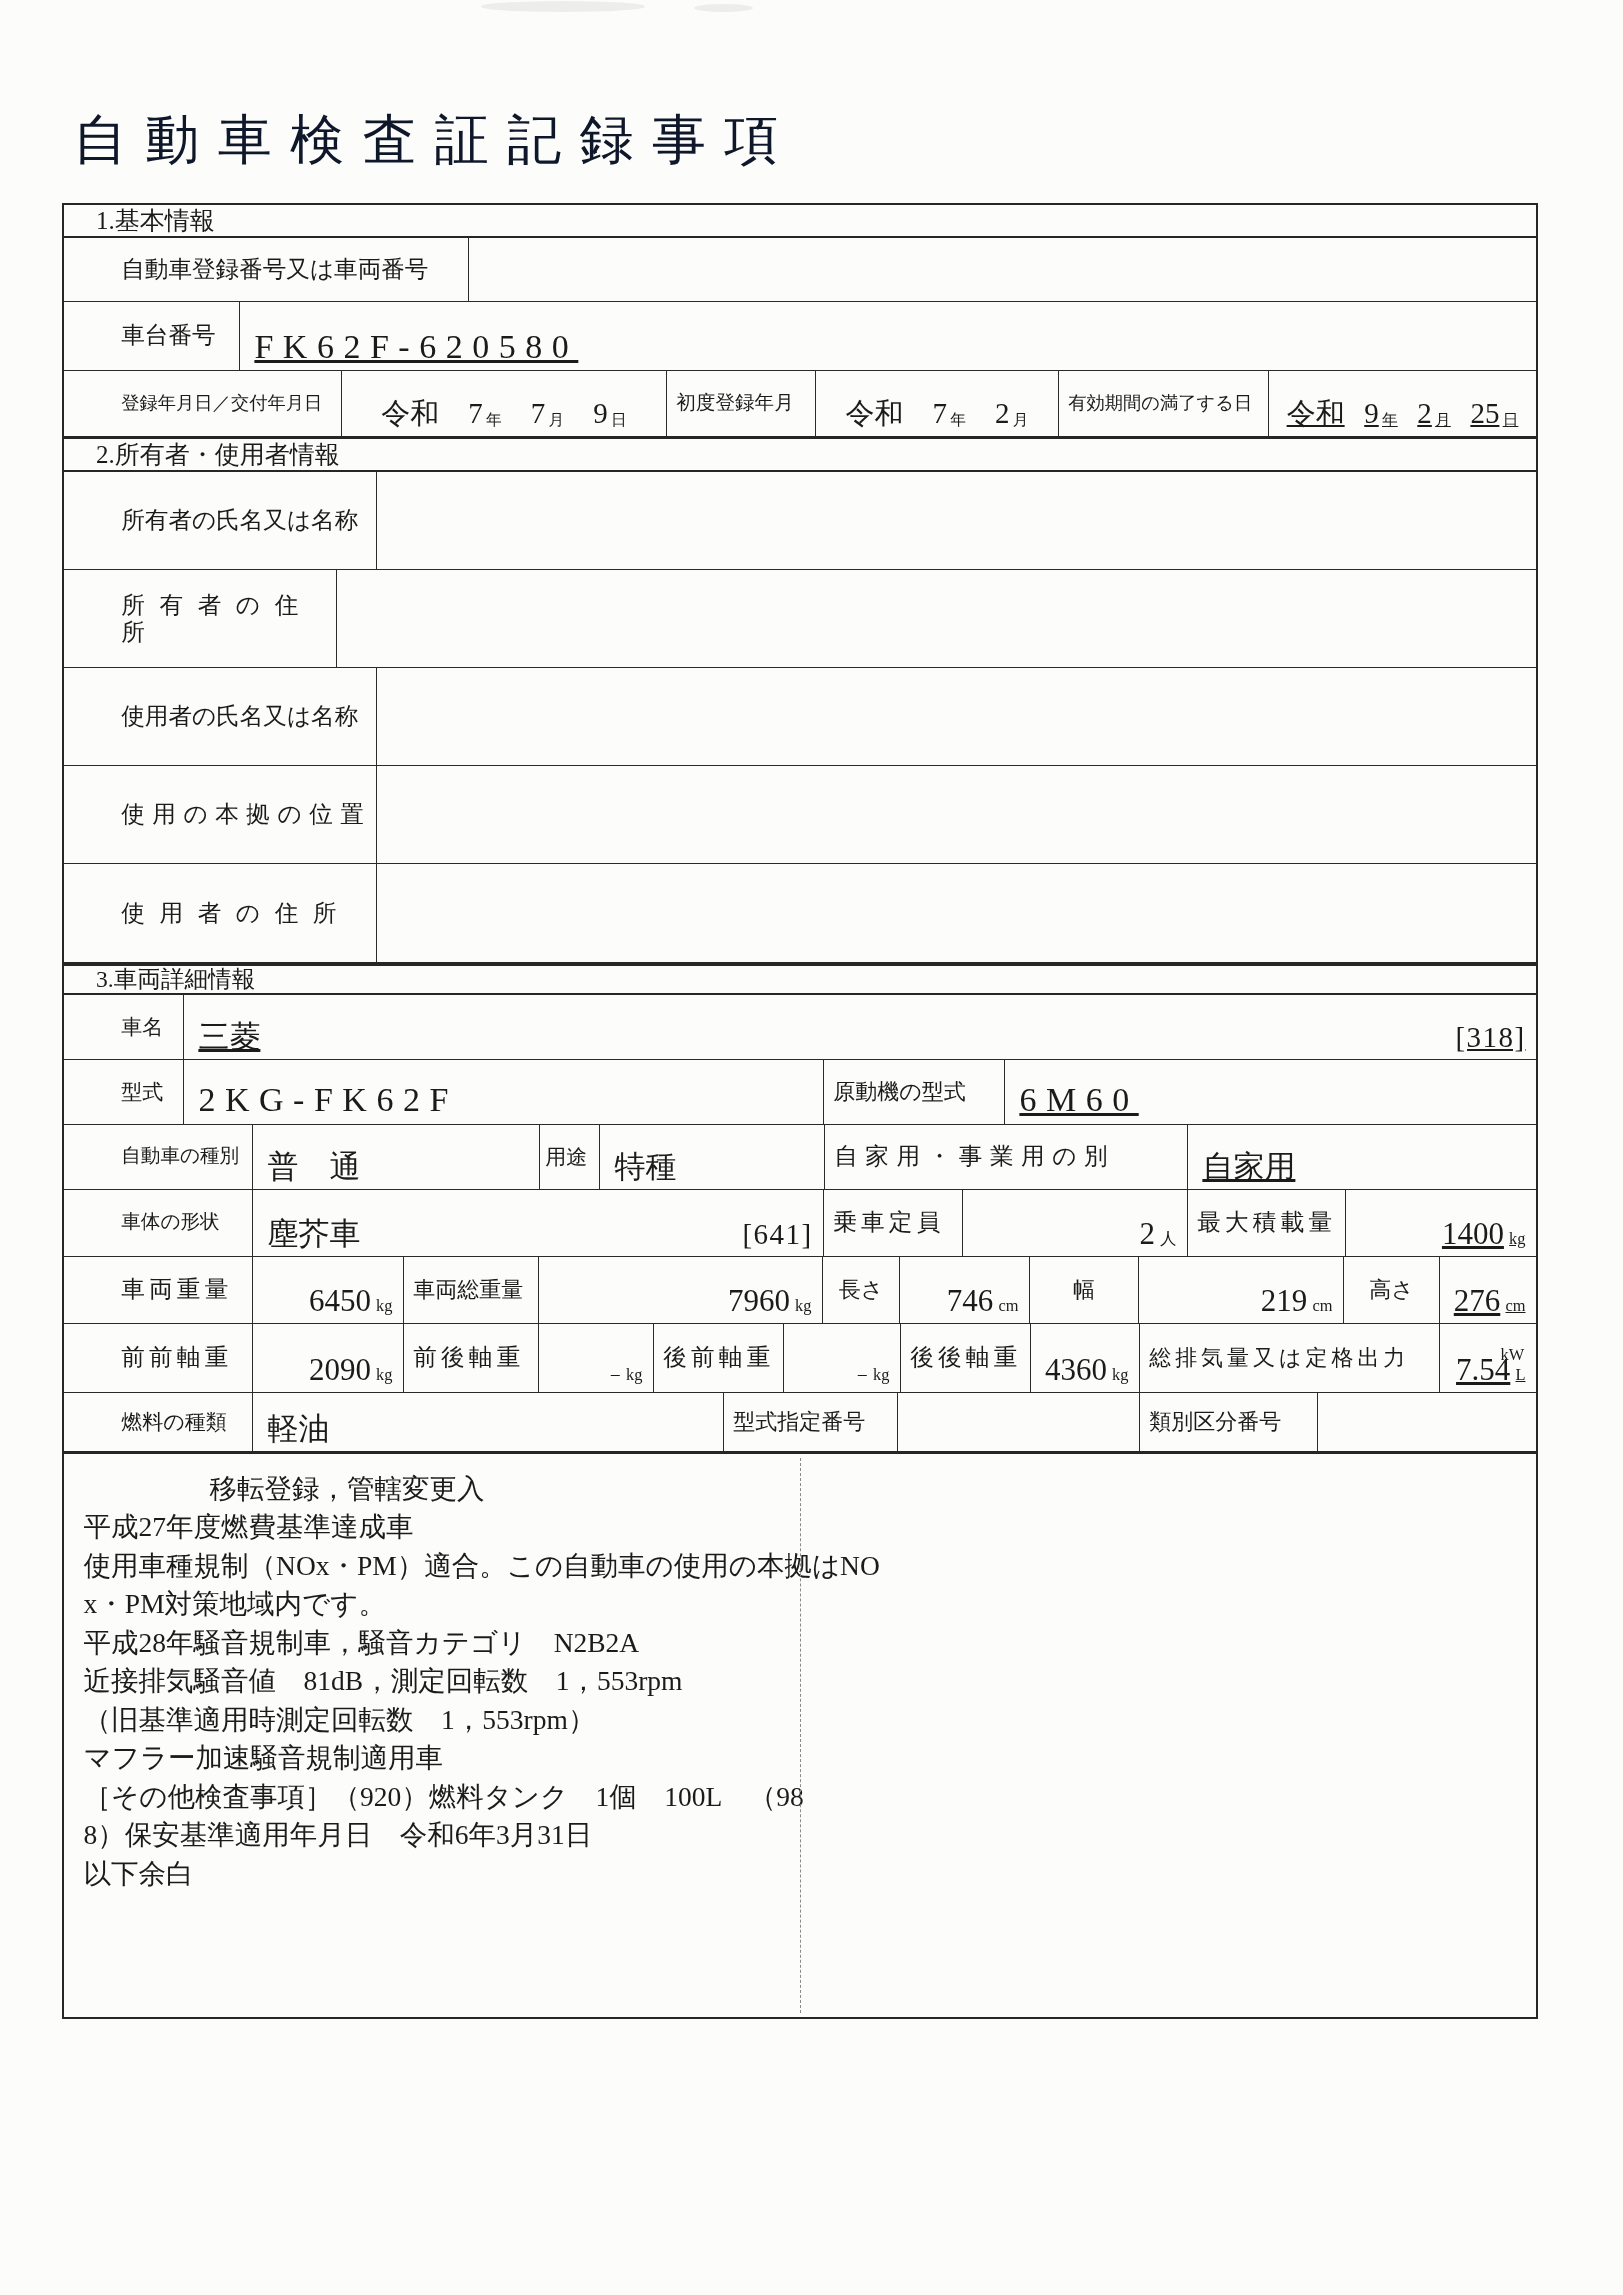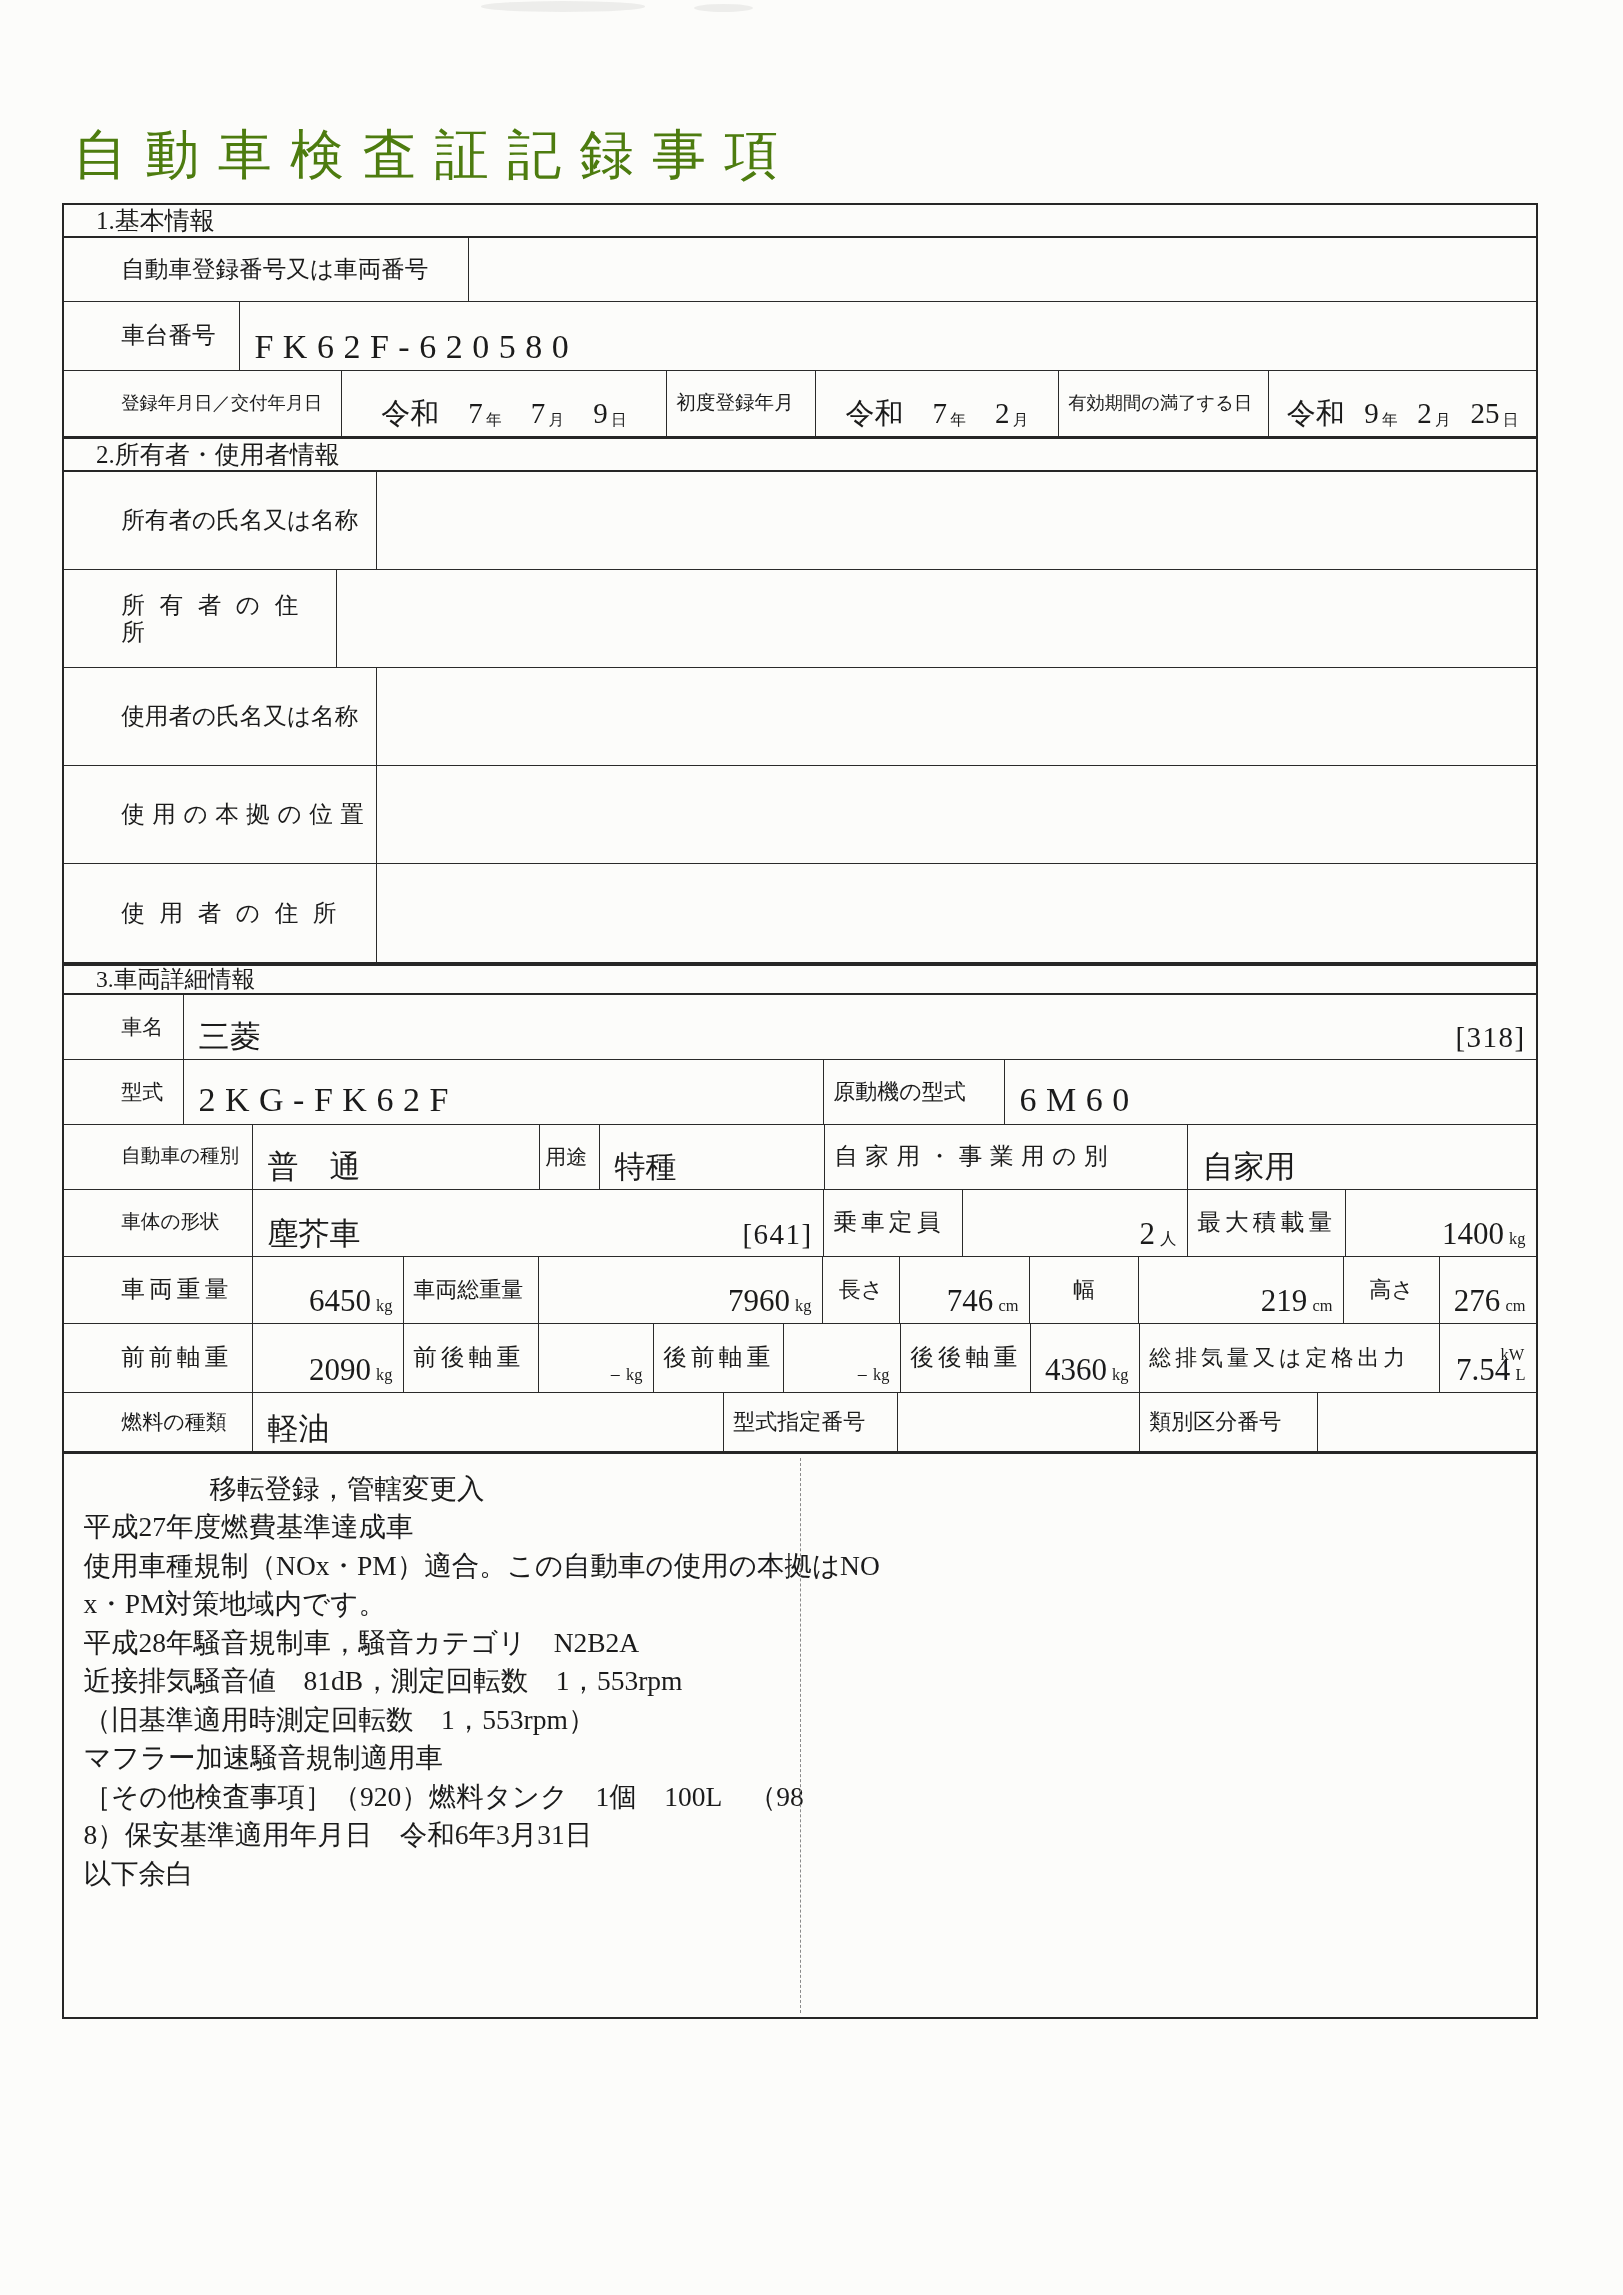--- a/index.html
+++ b/index.html
@@ -1,31 +1,31 @@
 <!DOCTYPE html>
 <html style="font-size:10.5px"><head>
 <meta charset="utf-8">
 <style>
   html,body{margin:0;padding:0;background:#e8e8e6;}
   .page{position:relative;width:1623px;height:2295px;background:#fcfcfa;
         font-family:"Liberation Serif","DejaVu Serif",serif;color:#1b1b1b;overflow:hidden;}
   .noise{position:absolute;background:rgba(110,110,110,.10);border-radius:50%;}
-  .doc-title{position:absolute;left:73px;top:119px;font-size:54px;letter-spacing:.34em;
-             white-space:nowrap;color:#4d7c0f;}
+  .doc-title{position:absolute;left:73px;top:104px;font-size:54px;letter-spacing:.34em;
+             white-space:nowrap;color:#0f172a;}
   .tbl{position:absolute;left:62px;top:203px;width:1476px;}
   .sec{border:2px solid #262626;box-sizing:border-box;}
   .sec + .sec{margin-top:-0.7px;}
   .band{display:flex;align-items:center;height:33px;padding-left:32px;font-size:25px;
         border-bottom:2px solid #262626;box-sizing:border-box;}
   .band.slim{height:29px;font-size:23.6px;}
   .row{display:flex;border-bottom:1.3px solid #2a2a2a;box-sizing:border-box;padding-left:48px;}
   .row:last-child{border-bottom:none;}
   .c{box-sizing:border-box;border-right:1.3px solid #2a2a2a;position:relative;
      display:flex;overflow:hidden;flex:0 0 auto;}
-  .c:last-child{border-right:none;}
+  .c:last-child{border-right:none;text-decoration:underline;}
   .fx{flex:1 1 auto;}
   .lbl{align-items:center;padding-left:9.2px;font-size:23.6px;line-height:1.15;}
   .lbl.s34{font-size:22px;}
   .lbl.s32{font-size:21px;}
   .lbl.s30{font-size:19.6px;}
   .lbl.s28{font-size:18.3px;}
   .lbl.ctr{justify-content:center;padding-left:0;}
   .ls-s{letter-spacing:.18em;}
   .ls-m{letter-spacing:.32em;}
   .ls-w{letter-spacing:.62em;}

